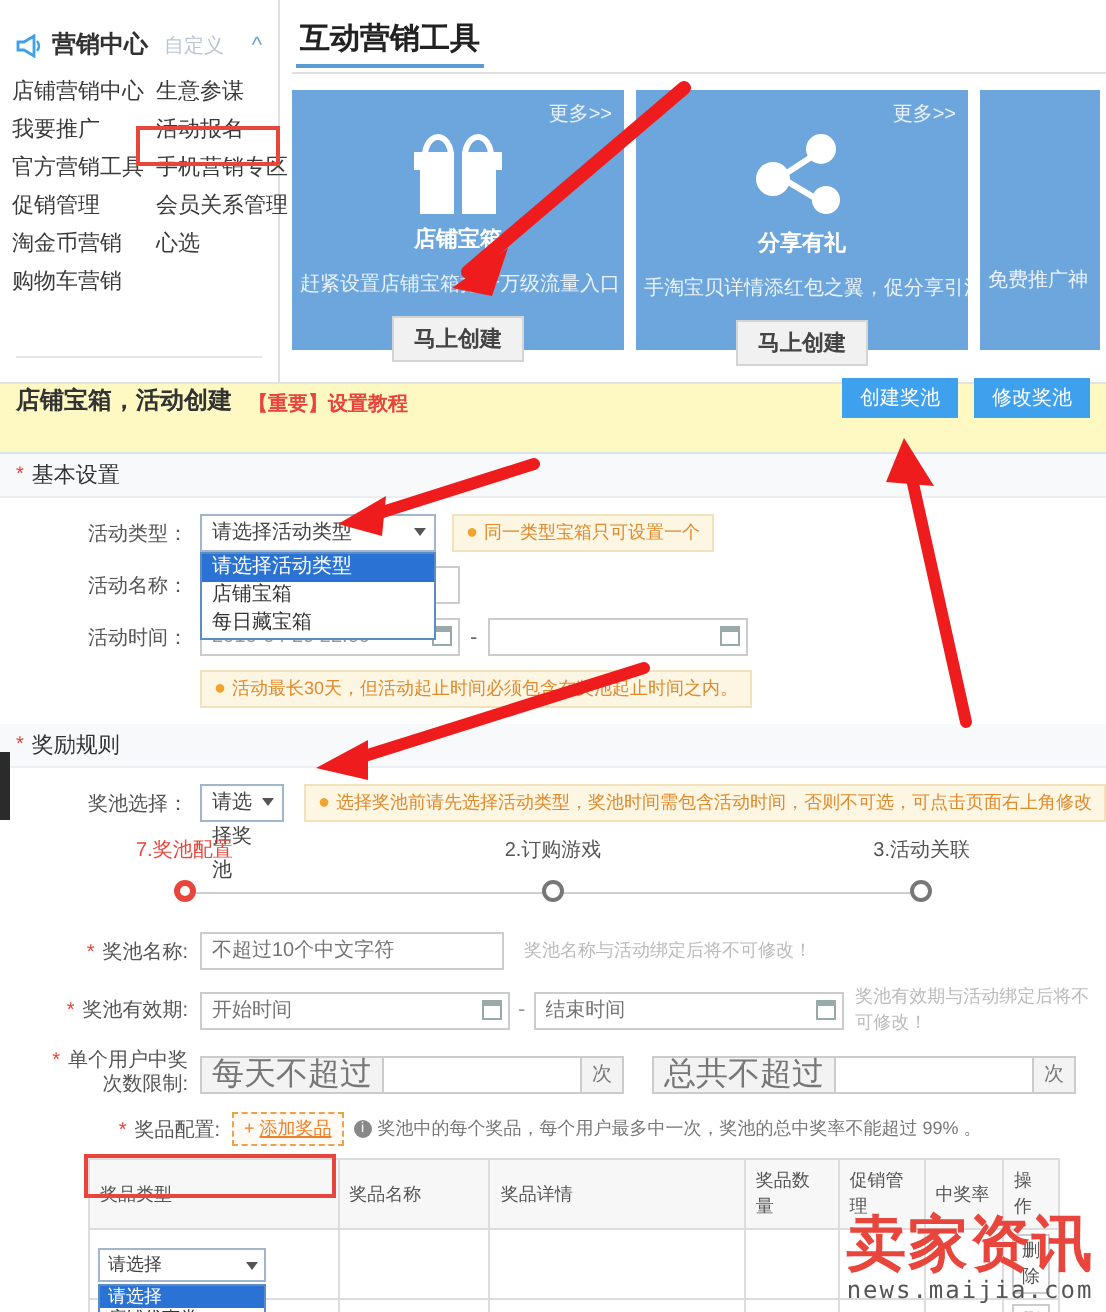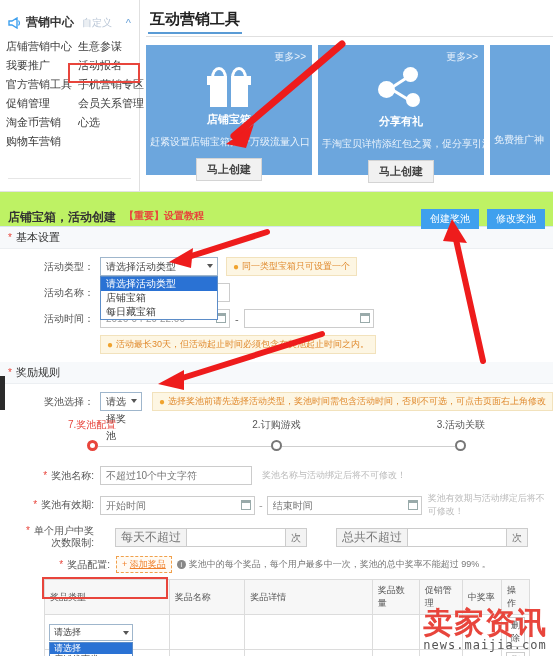--- a/index.html
+++ b/index.html
@@ -55,22 +55,22 @@
   .share { width:46px; height:42px; position:relative; margin:0 auto; }
   .share .dot { position:absolute; background:#fff; border-radius:50%; }
   .share .d1 { width:15px; height:15px; left:25px; top:0; }
   .share .d2 { width:17px; height:17px; left:0; top:14px; }
   .share .d3 { width:14px; height:14px; left:28px; top:26px; }
   .share .ln { position:absolute; background:#fff; height:3px; }
   .share .l1 { width:22px; left:9px; top:15px; transform:rotate(-33deg); }
   .share .l2 { width:22px; left:11px; top:26px; transform:rotate(31deg); }
 
   
-  .panel-head { background:#bef264; border-bottom:1px solid #d6e4f0; height:24px;
-                display:flex; align-items:flex-start; padding:17px 8px; }
+  .panel-head { background:#fef9c3; border-bottom:1px solid #d6e4f0; height:24px;
+                display:flex; align-items:flex-end; padding:17px 8px; }
   .panel-title { font-weight:bold; font-size:12px; color:#333; }
   .tut-key { color:#e8453c; font-weight:bold; font-size:10px; margin-left:8px; }
   .tut-link { color:#e8453c; font-weight:bold; font-size:10px; cursor:pointer; }
   .head-btns { margin-left:auto; display:flex; gap:8px; }
   .btn-blue { background:#3fa0ee; color:#fff; border:none; font-size:10px; padding:3px 9px; cursor:pointer; }
 
   .sec-head { background:#f7f9fb; border-bottom:1px solid #eceff2; height:22px;
               display:flex; align-items:center; padding:0 8px; }
   .req { color:#e8453c; margin-right:4px; font-size:10px; }
   .sec-name { font-size:11px; color:#333; }
@@ -94,22 +94,22 @@
   .sel-open { position:absolute; border:1px solid #5b8cc8; background:#fff; width:118px; z-index:30; }
   .opt { font-size:10px; padding:1px 5px; color:#333; cursor:pointer; line-height:12px; }
   .opt.on { background:#2a72d4; color:#fff; }
 
   .tip { background:#fdf6e3; border:1px solid #f2e2bc; color:#e08a2e; font-size:9px;
          padding:2px 6px; display:inline-flex; align-items:center; gap:3px; line-height:13px; white-space:nowrap; }
   .pin { color:#f0a32e; font-size:10px; }
 
   .unit { background:#f3f3f3; border:1px solid #ccc; border-left:none; font-size:10px; color:#777;
           padding:0 5px; line-height:17px; height:19px; }
-  .pre { background:#f3f3f3; border:1px solid #ccc; border-right:none; font-size:12px; color:#777;
-         padding:0 5px; line-height:17px; height:19px;margin-left:15px; }
+  .pre { background:#f3f3f3; border:1px solid #ccc; border-right:none; font-size:16px; color:#777;
+         padding:0 5px; line-height:17px; height:19px; }
   .hintgray { font-size:9px; color:#bbb; margin-left:10px; }
 
   
   .steps { position:relative; height:42px; margin:4px 0 6px 0; }
   .steplabels { display:flex; }
   .steplabels span { flex:1; text-align:center; font-size:10px; }
   .sl-active { color:#e8453c; }
   .sl-idle { color:#555; }
   .stepline { position:absolute; left:98px; right:98px; top:28px; border-top:1px solid #cfcfcf; }
   .dots { position:absolute; left:0; right:0; top:22px; display:flex; }

